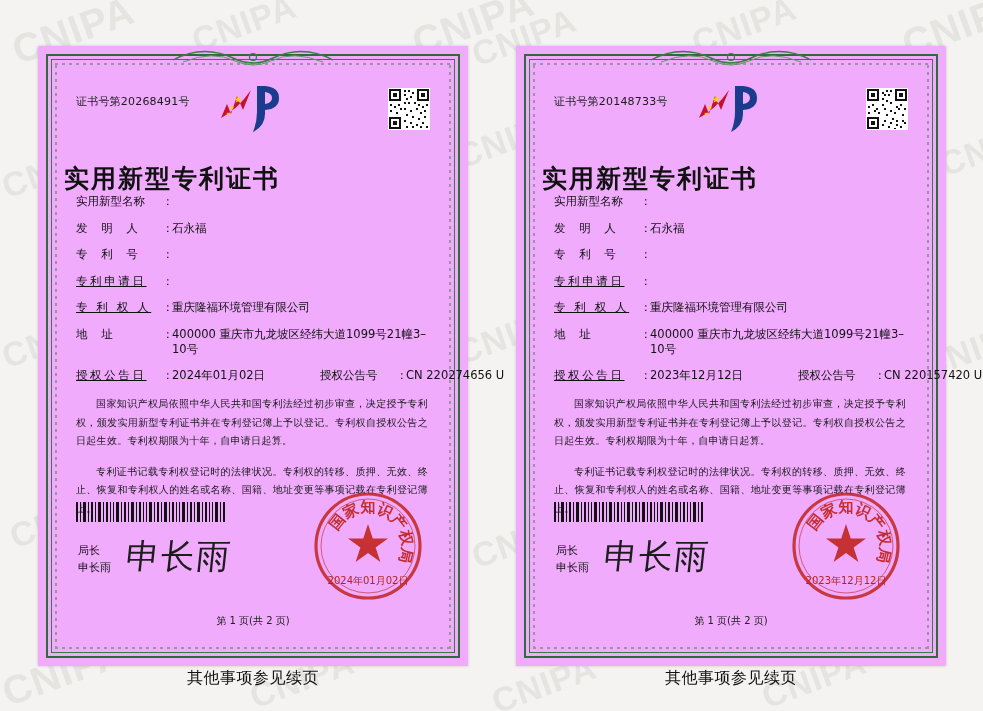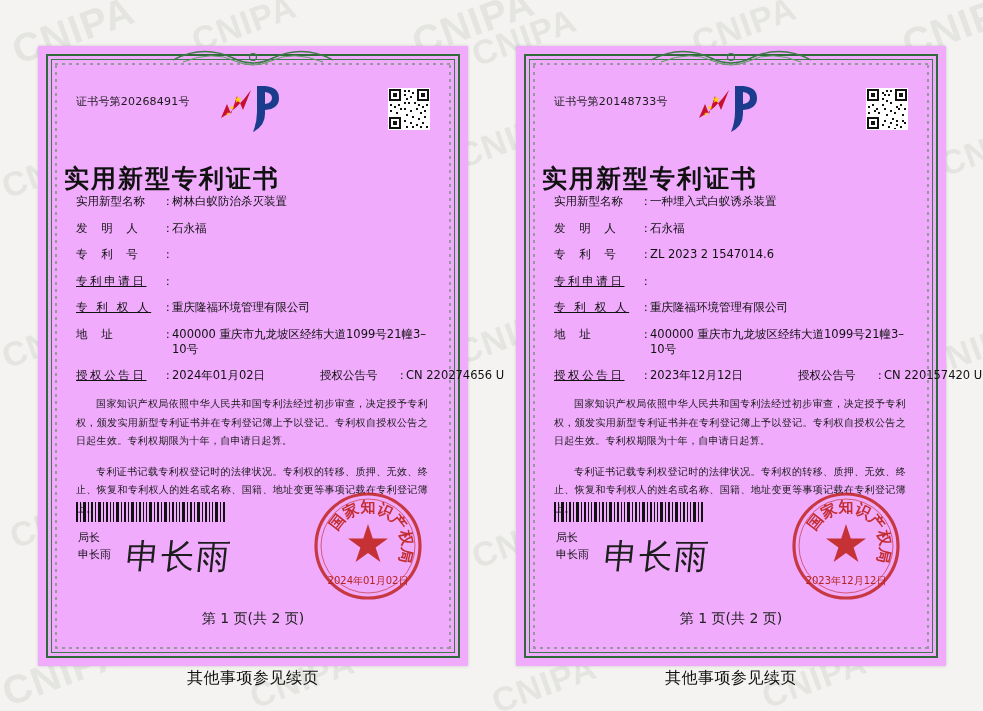--- a/index.html
+++ b/index.html
@@ -183,21 +183,21 @@
   .barcode {
     position: absolute;
     left: 12px;
     bottom: 118px;
     width: 150px;
     height: 20px;
   }
   .sign-block {
     position: absolute;
     left: 14px;
-    bottom: 77px;
+    bottom: 64px;
     font-size: 11px;
     line-height: 1.5;
     font-family: "DejaVu Sans", sans-serif;
     color: #111;
   }
   .signature {
     position: absolute;
     left: 62px;
     bottom: 60px;
     font-family: "DejaVu Serif", serif;
@@ -221,21 +221,21 @@
     text-align: center;
     font-size: 10px;
     color: #b3231f;
     font-family: "DejaVu Sans", sans-serif;
   }
   .page-no {
     position: absolute;
     left: 0; right: 0;
     bottom: 12px;
     text-align: center;
-    font-size: 14px;
+    font-size: 10px;
     color: #222;
     font-family: "DejaVu Sans", sans-serif;
   }
   .footnote {
     position: absolute;
     width: 430px;
     text-align: center;
     top: 668px;
     font-size: 16px;
     color: #111;
@@ -356,21 +356,20 @@
             </g>
           </svg>
         </div>
 
         <div class="title">实用新型专利证书</div>
 
         <div class="fields">
           <div class="field-row">
             <span class="field-label">实用新型名称</span>
             <span class="field-colon">：</span>
-            <span class="field-value">树林白蚁防治杀灭装置</span>
           </div>
           <div class="field-row">
             <span class="field-label spaced">发 明 人</span>
             <span class="field-colon">：</span>
             <span class="field-value">石永福</span>
           </div>
           <div class="field-row">
             <span class="field-label spaced">专 利 号</span>
             <span class="field-colon">：</span>
           </div>
@@ -559,31 +558,29 @@
             </g>
           </svg>
         </div>
 
         <div class="title">实用新型专利证书</div>
 
         <div class="fields">
           <div class="field-row">
             <span class="field-label">实用新型名称</span>
             <span class="field-colon">：</span>
-            <span class="field-value">一种埋入式白蚁诱杀装置</span>
           </div>
           <div class="field-row">
             <span class="field-label spaced">发 明 人</span>
             <span class="field-colon">：</span>
             <span class="field-value">石永福</span>
           </div>
           <div class="field-row">
             <span class="field-label spaced">专 利 号</span>
             <span class="field-colon">：</span>
-            <span class="field-value">ZL 2023 2 1547014.6</span>
           </div>
           <div class="field-row">
             <span class="field-label spaced2">专利申请日</span>
             <span class="field-colon">：</span>
           </div>
           <div class="field-row">
             <span class="field-label spaced2">专 利 权 人</span>
             <span class="field-colon">：</span>
             <span class="field-value">重庆隆福环境管理有限公司</span>
           </div>

